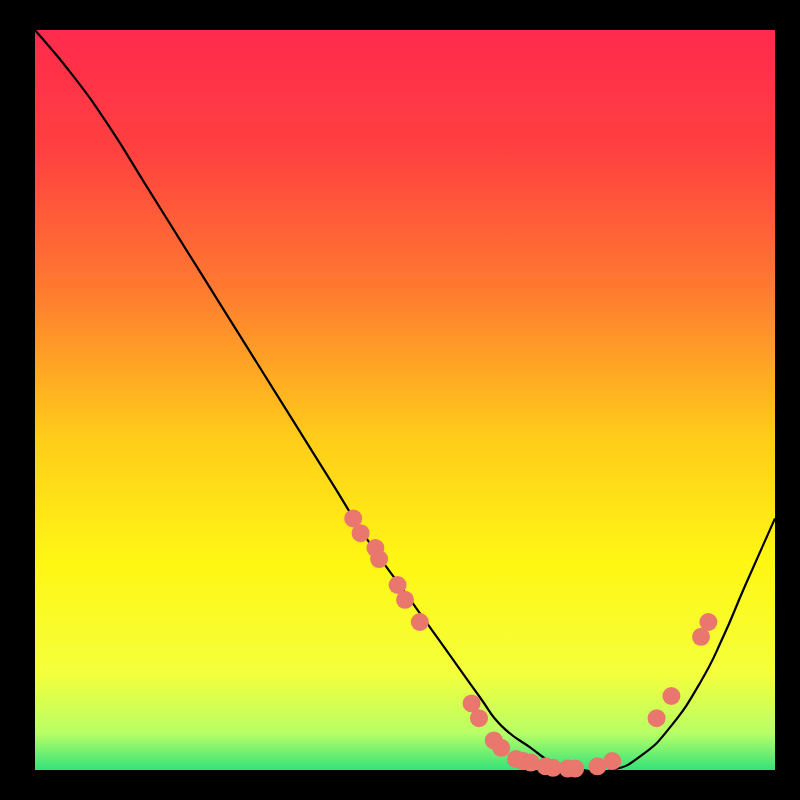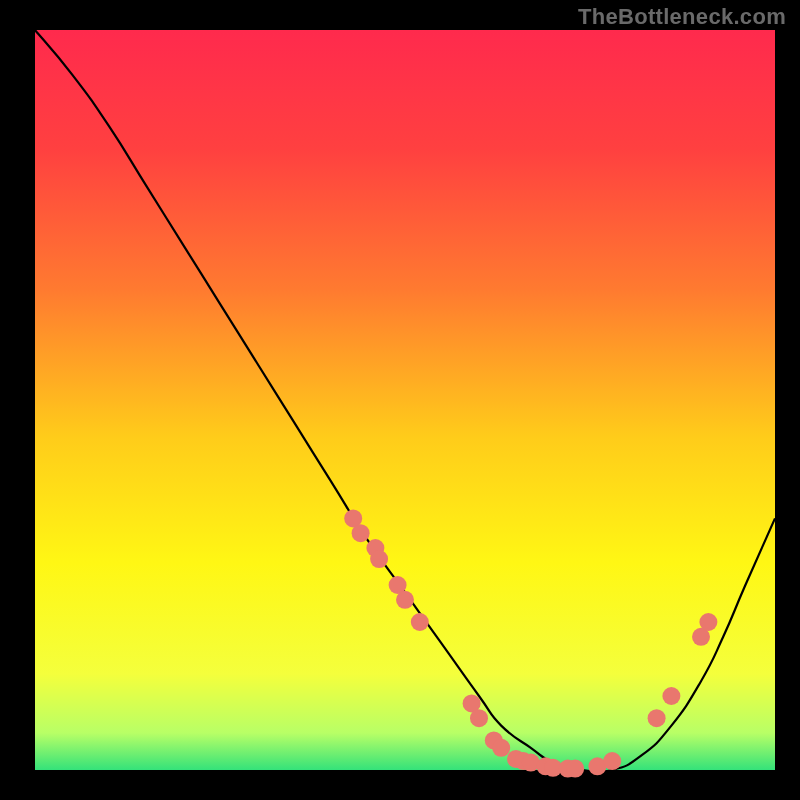--- a/index.html
+++ b/index.html
@@ -31,21 +31,20 @@
   svg {
     position: absolute;
     left: 0;
     top: 0;
   }
 </style>
 </head>
 <body>
 
 <div class="stage">
-  <div class="watermark">TheBottleneck.com</div>
 
   <svg id="plot" width="800" height="800" viewBox="0 0 800 800">
     <defs>
       <linearGradient id="bg-grad" x1="0" y1="0" x2="0" y2="1">
           <stop offset="0%" stop-color="#ff2a4d"></stop>
           <stop offset="16%" stop-color="#ff4040"></stop>
           <stop offset="35%" stop-color="#ff7a30"></stop>
           <stop offset="55.00000000000001%" stop-color="#ffcc1a"></stop>
           <stop offset="72%" stop-color="#fff714"></stop>
           <stop offset="87%" stop-color="#f4ff3c"></stop>

